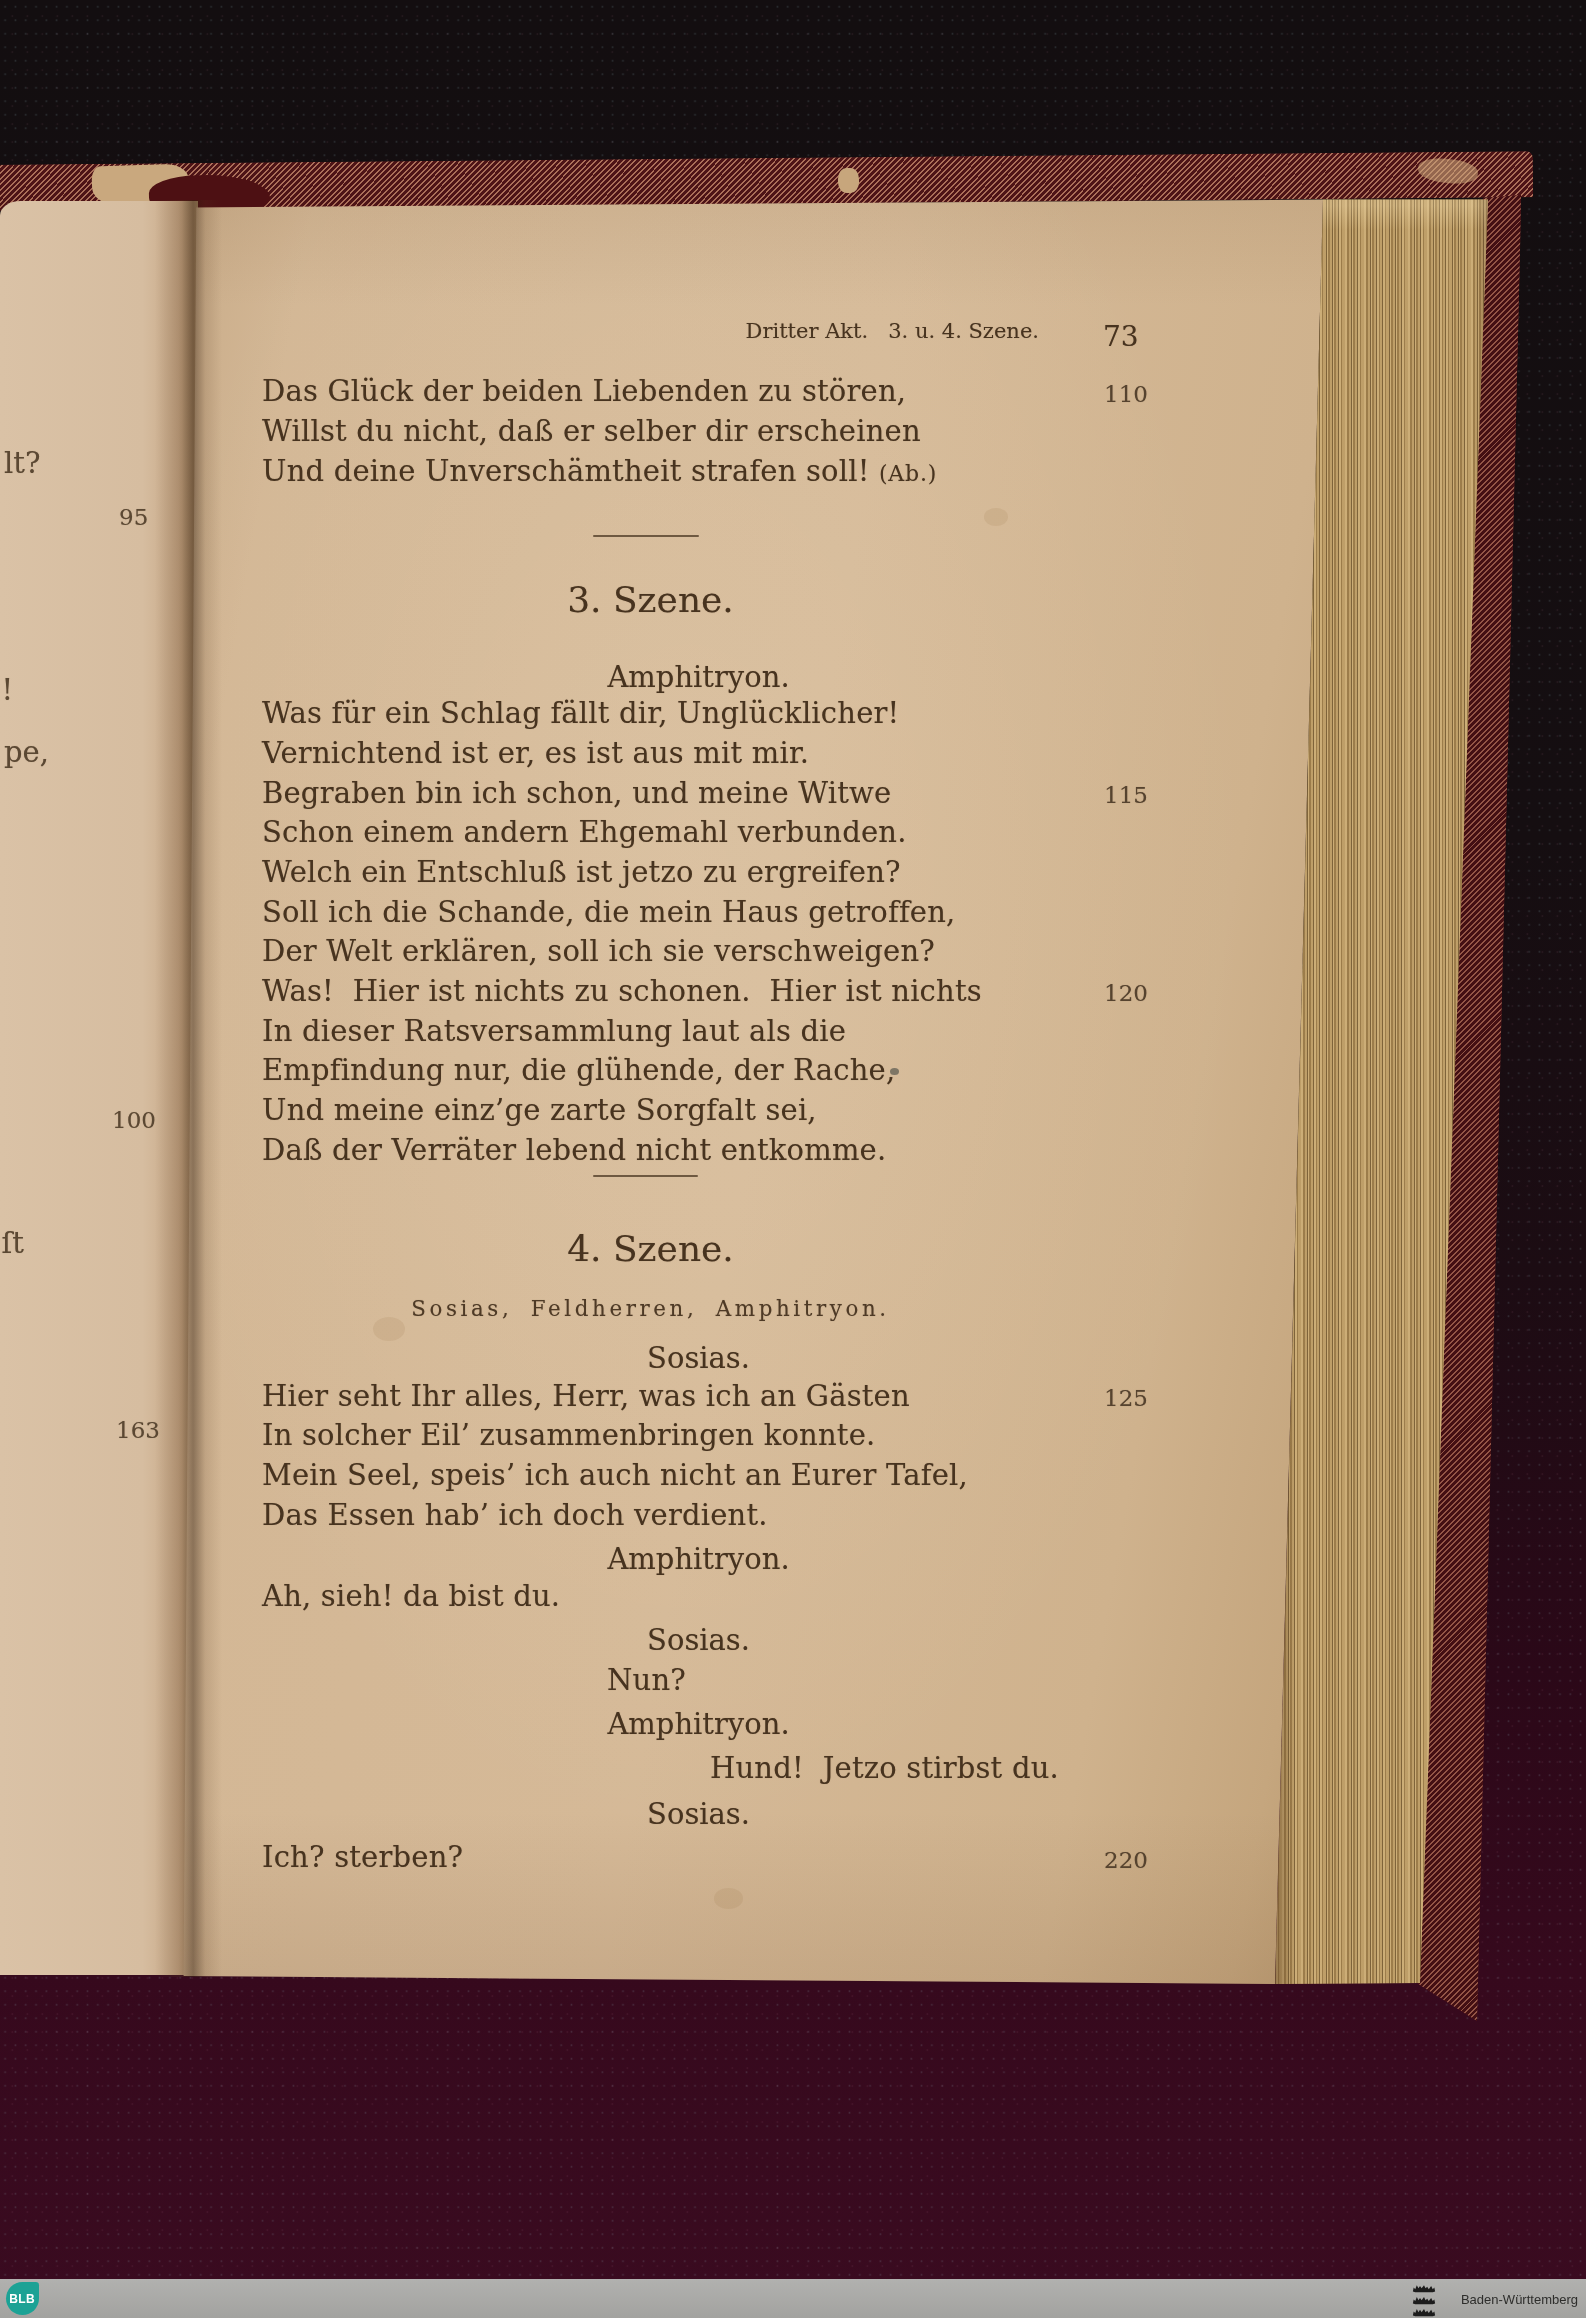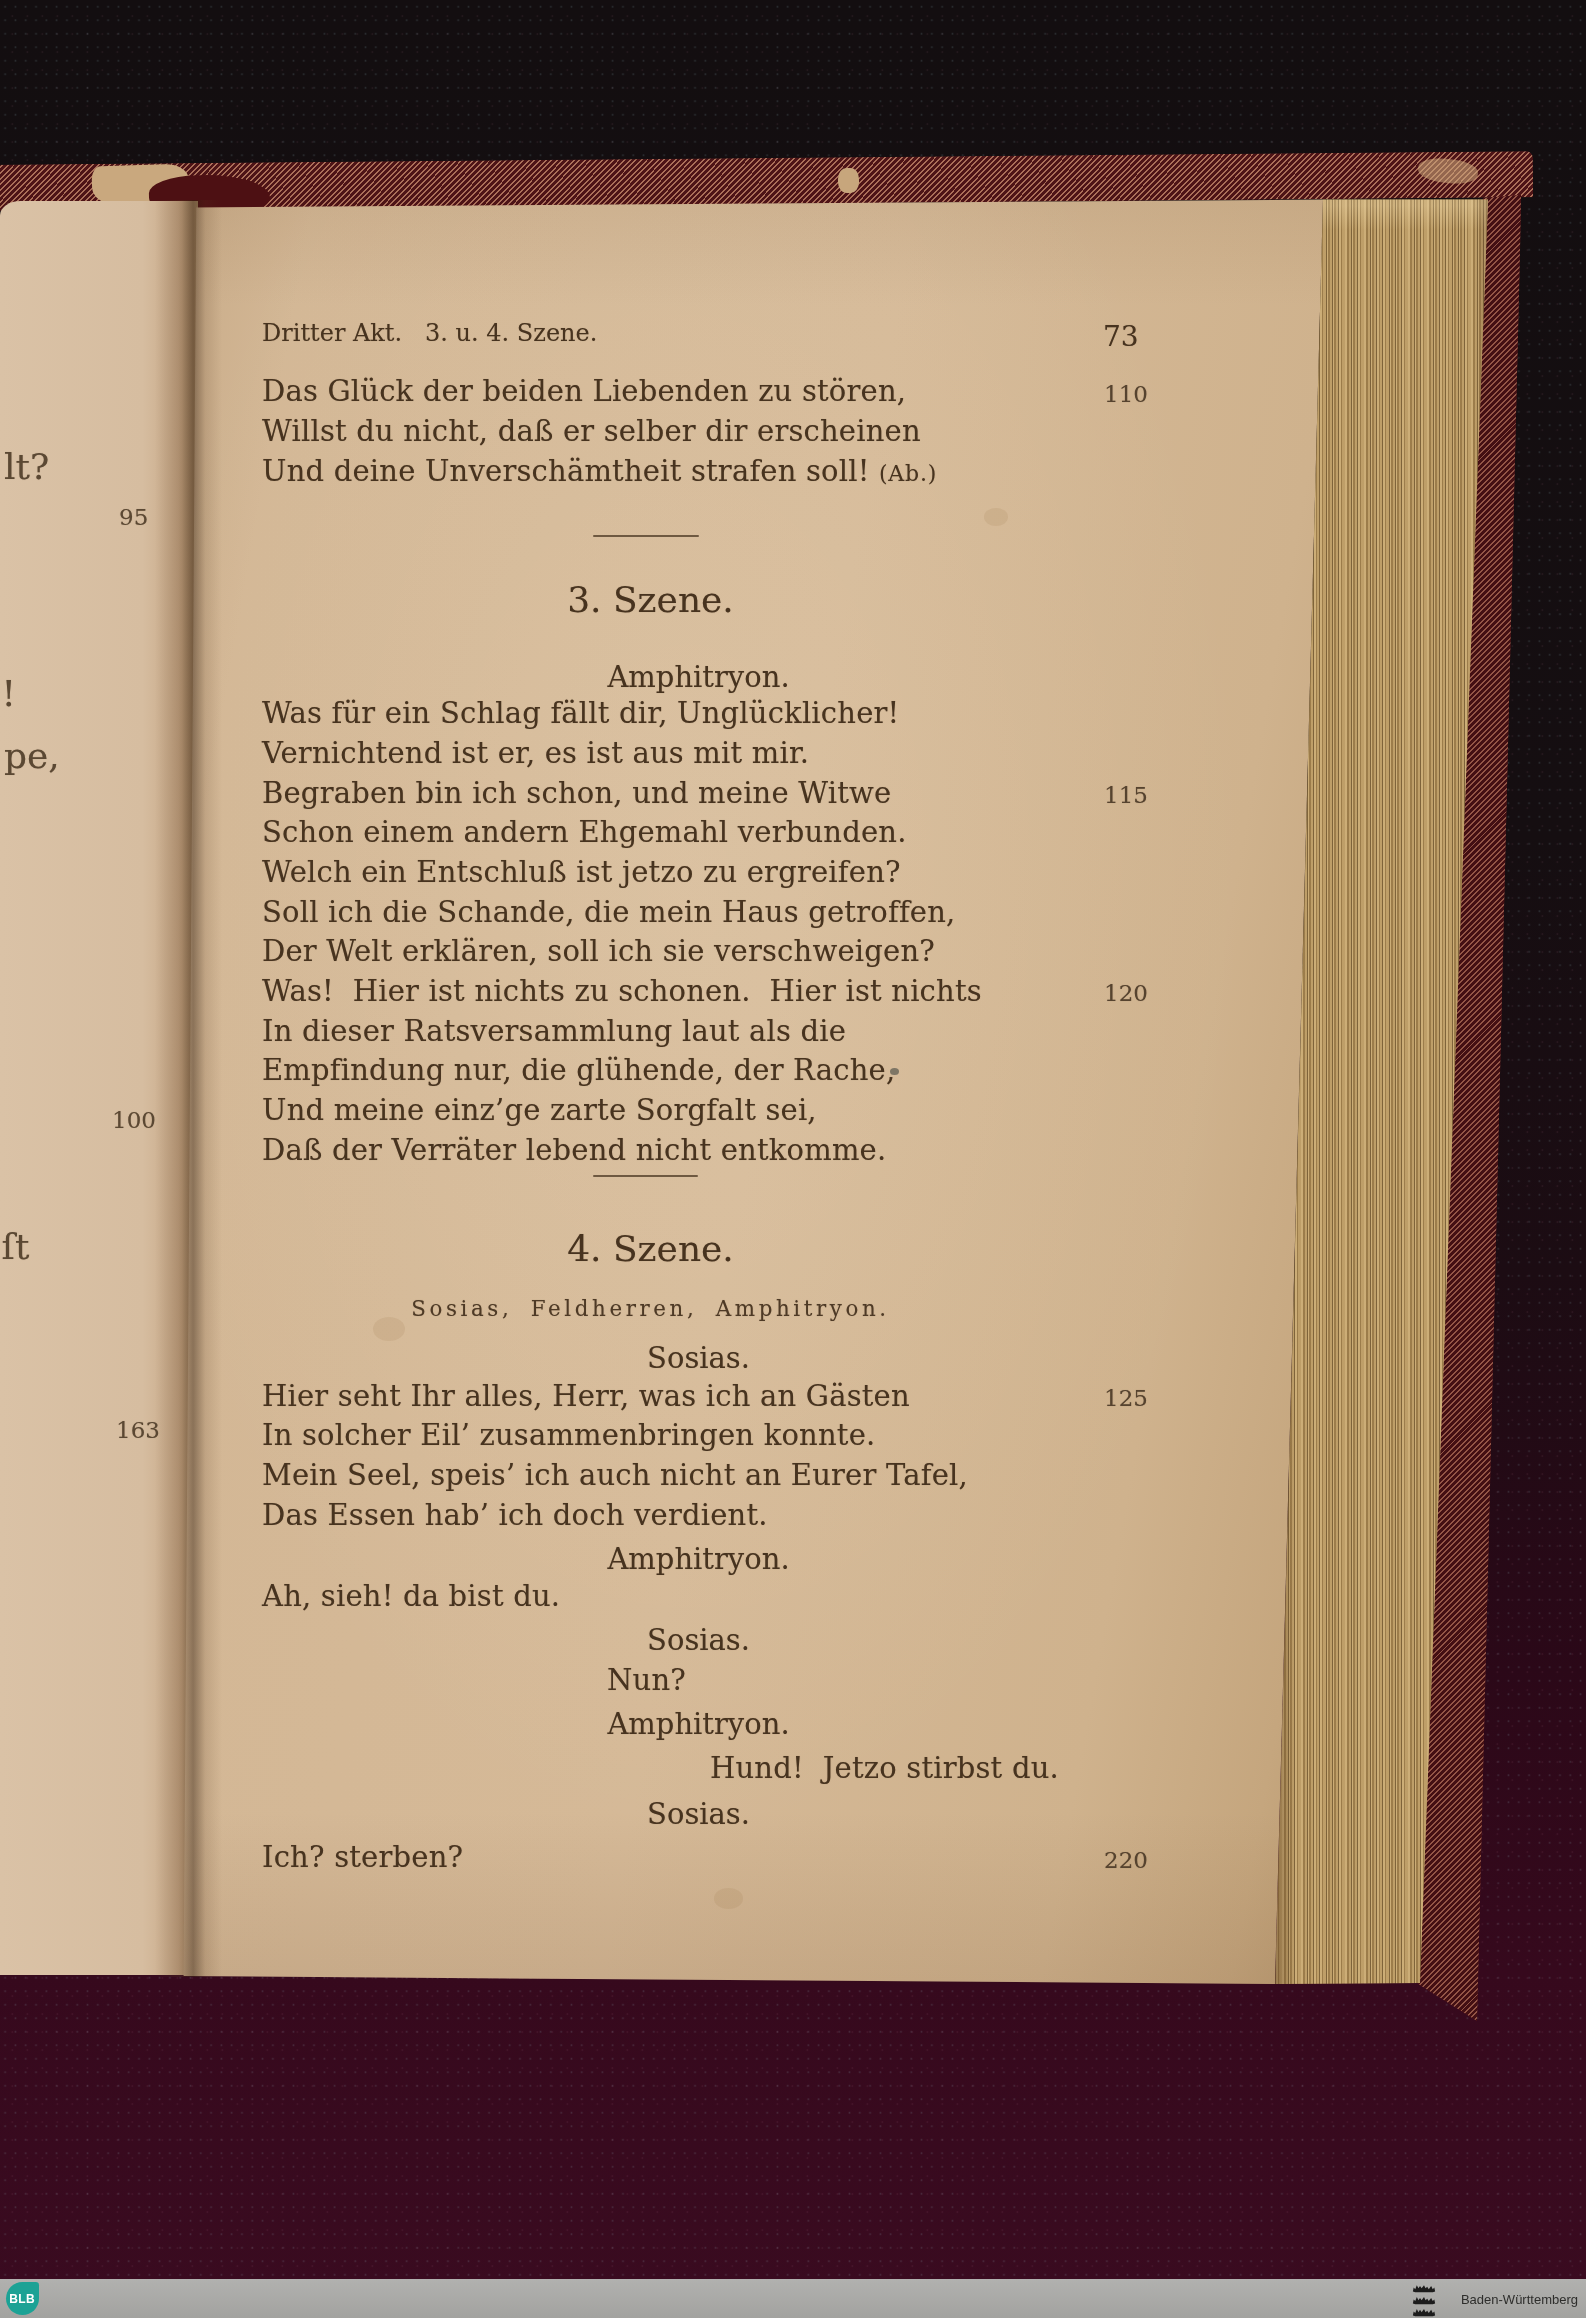--- a/index.html
+++ b/index.html
@@ -41,30 +41,30 @@
   .damage-tan{position:absolute;left:92px;top:165px;width:97px;height:38px;background:#c9a87e;
     border-radius:9.5px 24px 14.3px 20.6px / 12.7px 16px 11px 17.5px;transform:rotate(-2deg);}
   .damage-dark{position:absolute;left:149px;top:175px;width:121px;height:43px;background:#4d1013;
     border-radius:40% 55% 45% 50%;transform:rotate(-1.2deg);}
   .damage-nick{position:absolute;left:838px;top:168px;width:20.6px;height:25.4px;background:#c7a67c;border-radius:42%;}
   .damage-fray{position:absolute;left:1418px;top:159px;width:60px;height:24px;background:rgba(208,172,126,.55);border-radius:45%;transform:rotate(6deg);}
   .speck{position:absolute;left:890px;top:1068px;width:8.7px;height:7.1px;background:#6e6a5c;border-radius:50%;opacity:.85;}
   .fox{position:absolute;border-radius:50%;background:rgba(150,105,60,.13);}
   
   .textlayer{position:absolute;inset:0;color:#47331f;text-shadow:0 0 0.8px rgba(70,50,30,.35);}
-  .runhead{position:absolute;left:262px;width:777px;top:319px;text-align:left;font-size:24px;white-space:pre;}
+  .runhead{position:absolute;left:262px;width:777px;top:319px;text-align:right;font-size:21px;white-space:pre;}
   .pageno{position:absolute;left:1103px;top:320px;font-size:28px;}
   .vline{position:absolute;left:262px;font-size:29px;white-space:pre;letter-spacing:0.2px;}
   .stage{font-size:22px;letter-spacing:0.8px;}
   .lineno{position:absolute;left:1104px;font-size:23px;color:#56432f;}
   .rule{position:absolute;height:2.4px;background:#6e5941;border-radius:1.6px;}
   .scene-title{position:absolute;left:262px;width:777px;text-align:center;font-size:36px;}
   .speaker{position:absolute;left:262px;width:873px;text-align:center;font-size:29px;}
   .casting{position:absolute;left:262px;width:777px;text-align:center;font-size:21.4px;letter-spacing:3.6px;word-spacing:8px;color:#4e3a26;}
-  .frag{position:absolute;font-size:36px;color:#5b4833;}
+  .frag{position:absolute;font-size:29px;color:#5b4833;}
   .fragno{position:absolute;font-size:23px;color:#5b4833;}
   
   .footer{position:absolute;left:0;top:2279px;width:1586px;height:40px;
     background:linear-gradient(180deg,#b1b1af,#a2a29f);}
   .blb-logo{position:absolute;left:5.6px;top:3.2px;width:33px;height:33px;background:#1ca295;
     border-radius:50% 10% 50% 50%;color:#ffffff;font-family:"Liberation Sans",sans-serif;
     font-weight:bold;font-size:12px;display:flex;align-items:center;justify-content:center;letter-spacing:0.4px;}
   .blb-name{position:absolute;left:47px;top:4.8px;font-family:"Liberation Sans",sans-serif;
     font-weight:bold;font-size:12.3px;line-height:15px;color:#3a3a38;letter-spacing:0.3px;margin-top:37px;}
   .bw{position:absolute;right:8px;top:0;height:40px;display:flex;align-items:center;gap:25px;}

